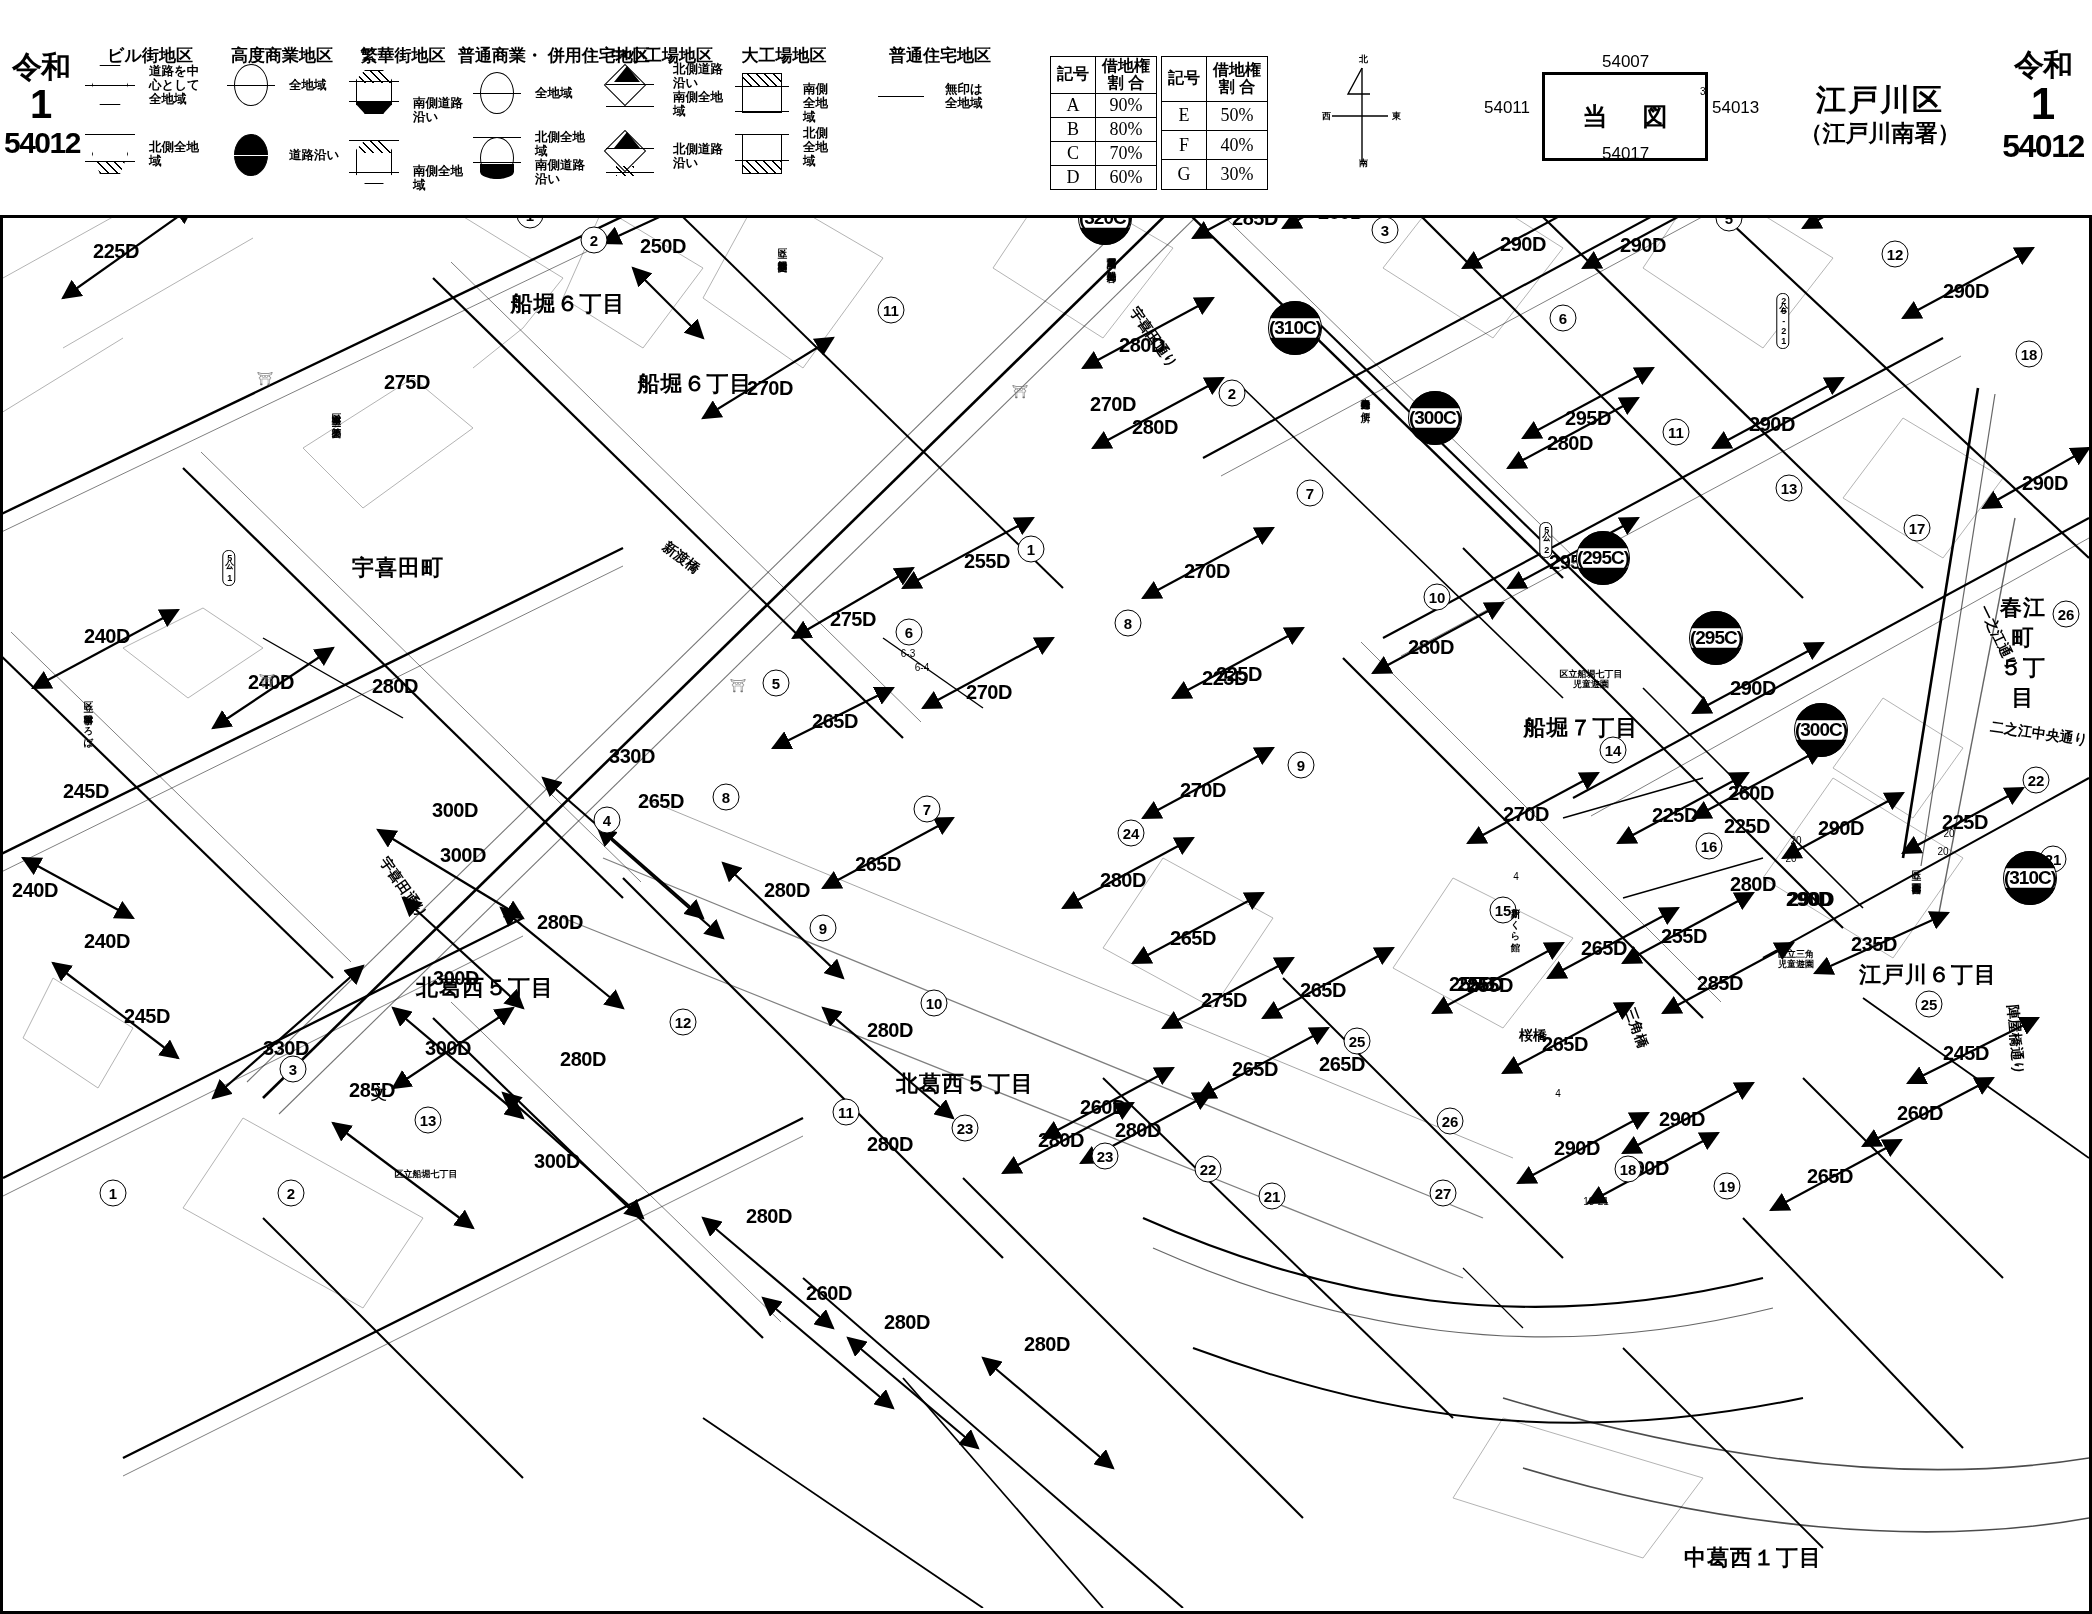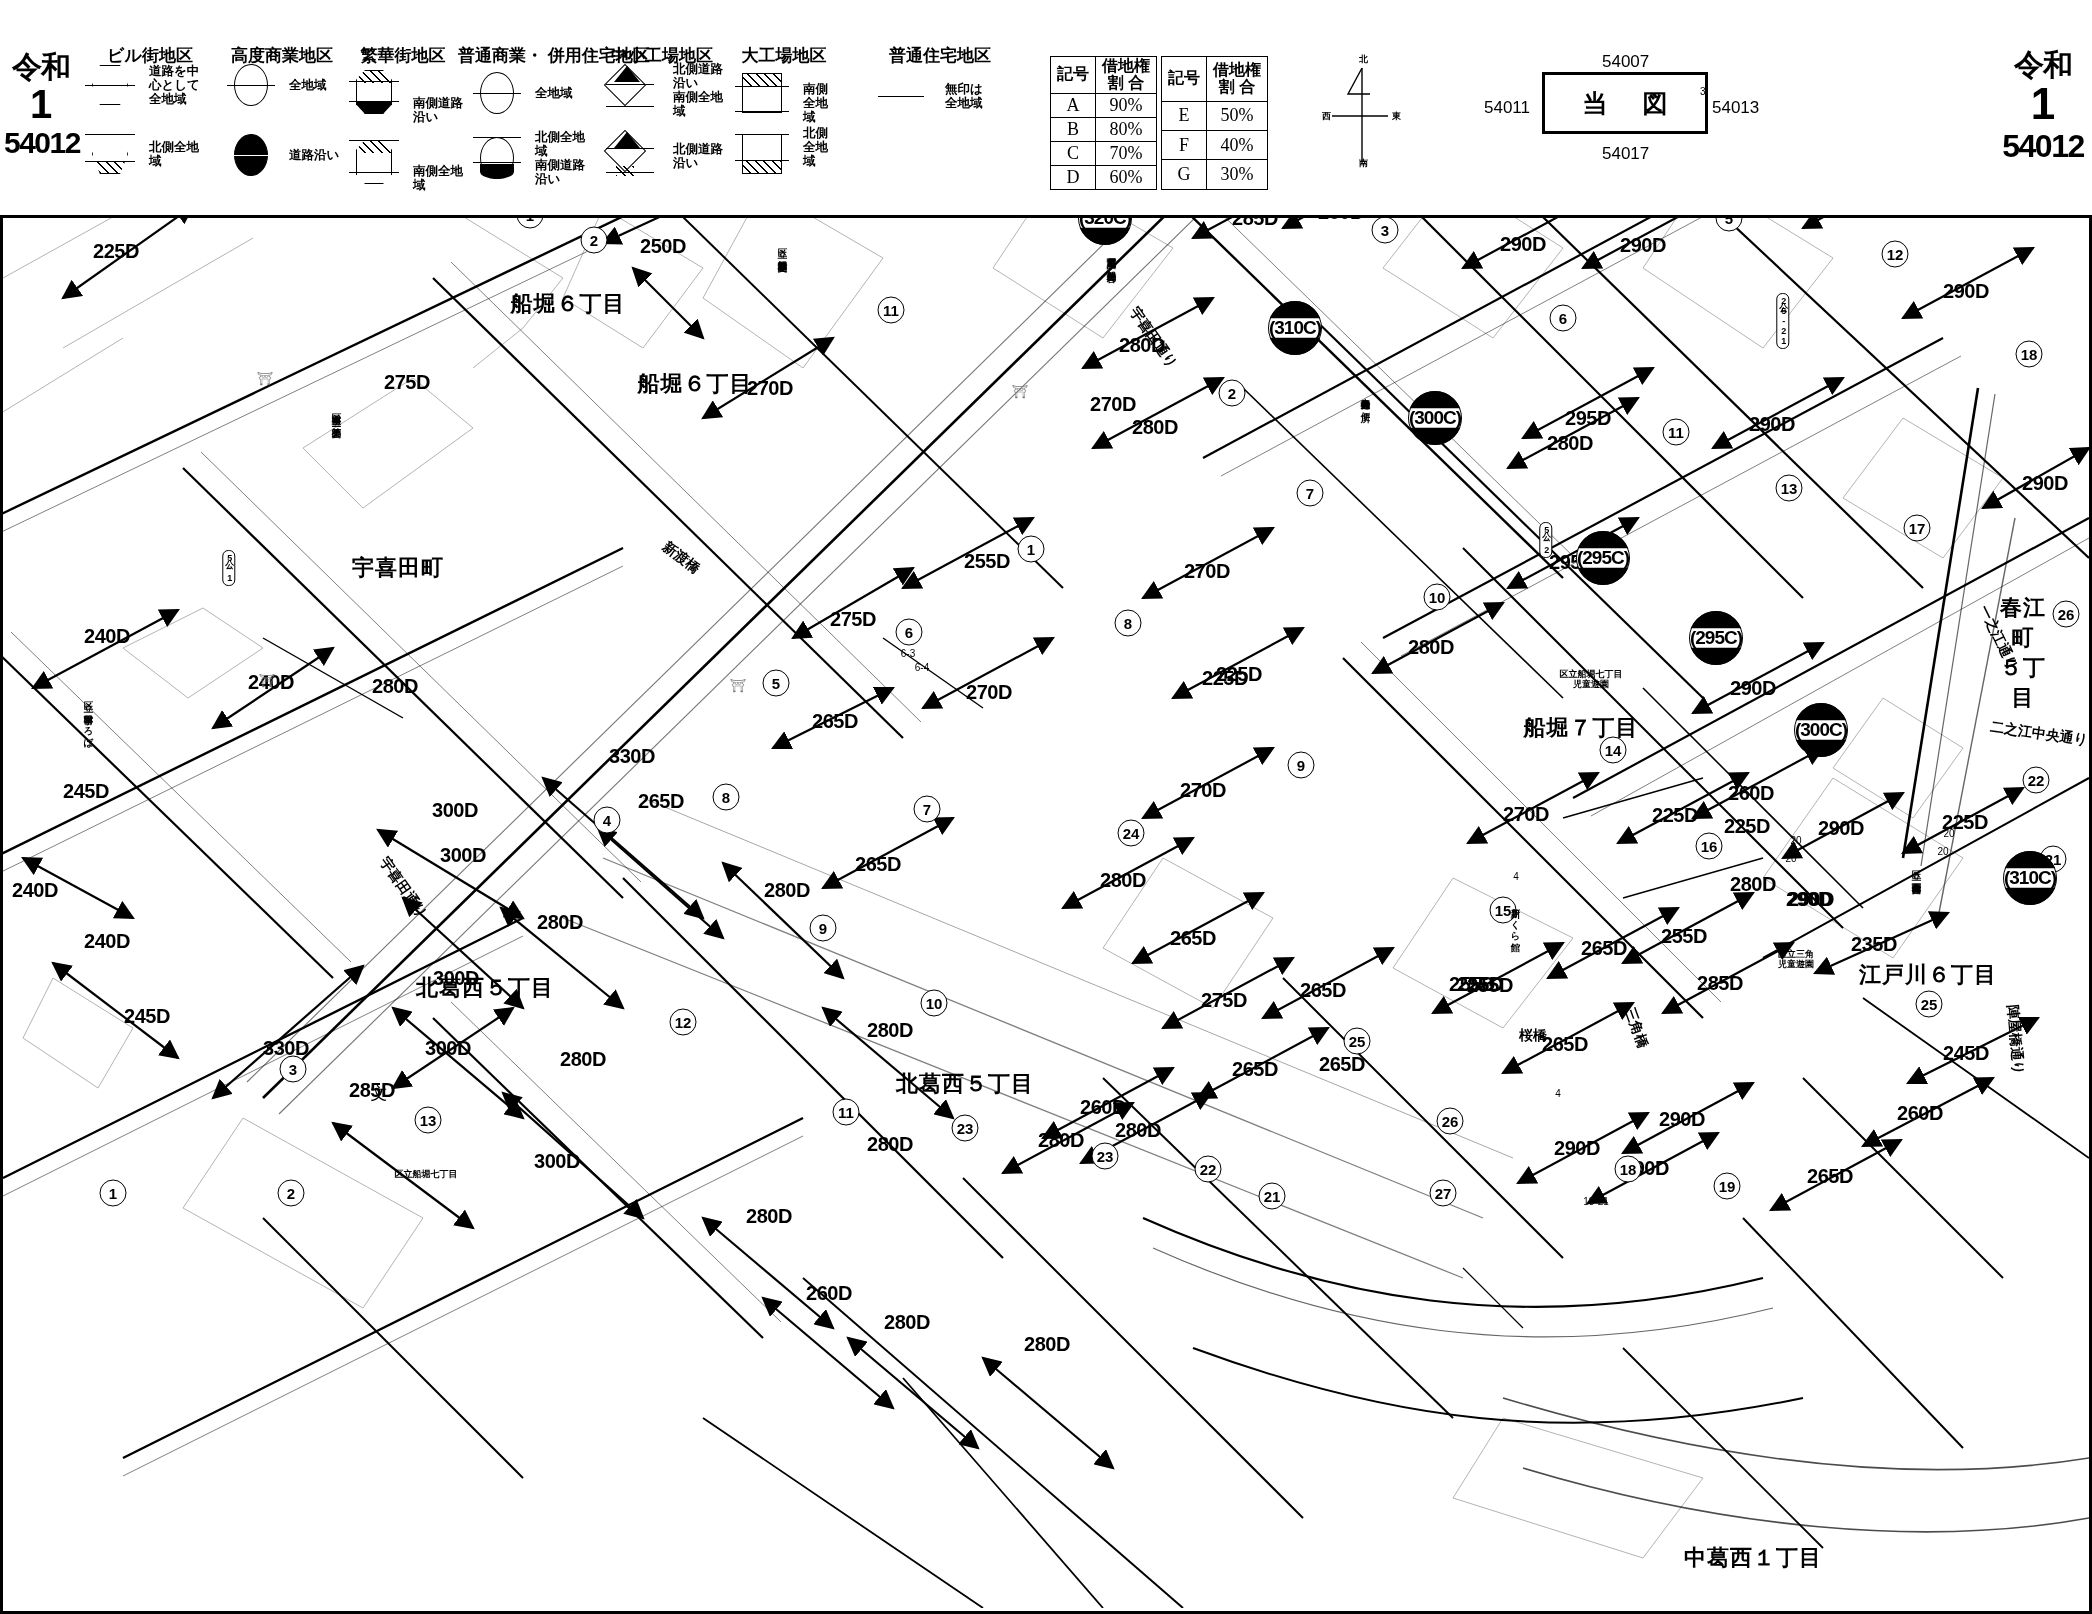--- a/index.html
+++ b/index.html
@@ -57,21 +57,21 @@
      padding:1px 6px; font-family:"Liberation Serif","DejaVu Serif",serif; font-weight:normal; }
   table.sk th { font-size:16px; line-height:1.05; font-family:"Liberation Sans",sans-serif;
      font-weight:bold; }
 
   
   #compass { position:absolute; left:1322px; top:54px; width:80px; height:112px; }
   #compass .lbl { position:absolute; font-size:9px; font-weight:bold; }
 
   
   #idxbox { position:absolute; left:1542px; top:56px; width:166px; height:100px; }
-  #idxbox .bx { position:absolute; left:0; top:16px; width:166px; height:62px;
+  #idxbox .bx { position:absolute; left:0; top:16px; width:166px; height:89px;
      border:3px solid #000; display:flex; align-items:center; justify-content:center;
      font-size:25px; font-weight:bold; letter-spacing:14px; text-indent:14px; }
   #idxbox .n { position:absolute; font-size:17px; }
 
   #dist-title { position:absolute; left:1760px; top:82px; width:240px; text-align:center;
      line-height:1.22; }
   #dist-title .d1 { font-size:30px; font-weight:bold; letter-spacing:2px; }
   #dist-title .d2 { font-size:23px; font-weight:bold; }
   #hdr-mini { position:absolute; left:1700px; top:86px; font-size:10px; }
 
@@ -373,20 +373,24 @@
   <div id="idxbox">
     <div class="bx">当 図</div>
     <div class="n" style="left:60px;top:-4px">54007</div>
     <div class="n" style="left:60px;top:88px">54017</div>
     <div class="n" style="left:-58px;top:42px">54011</div>
     <div class="n" style="left:170px;top:42px">54013</div>
   </div>
 
   <div id="hdr-mini">3</div>
 
+  <div id="dist-title">
+    <div class="d1">江戸川区</div>
+    <div class="d2">（江戸川南署）</div>
+  </div>
 
   <div class="hdr-era-right">
     <div class="era">令和</div>
     <div class="yr">1</div>
     <div class="no">54012</div>
   </div>
 </div>
 
 <div id="map">
   <svg id="mapsvg" width="2086" height="1390" viewBox="0 0 2086 1390">

